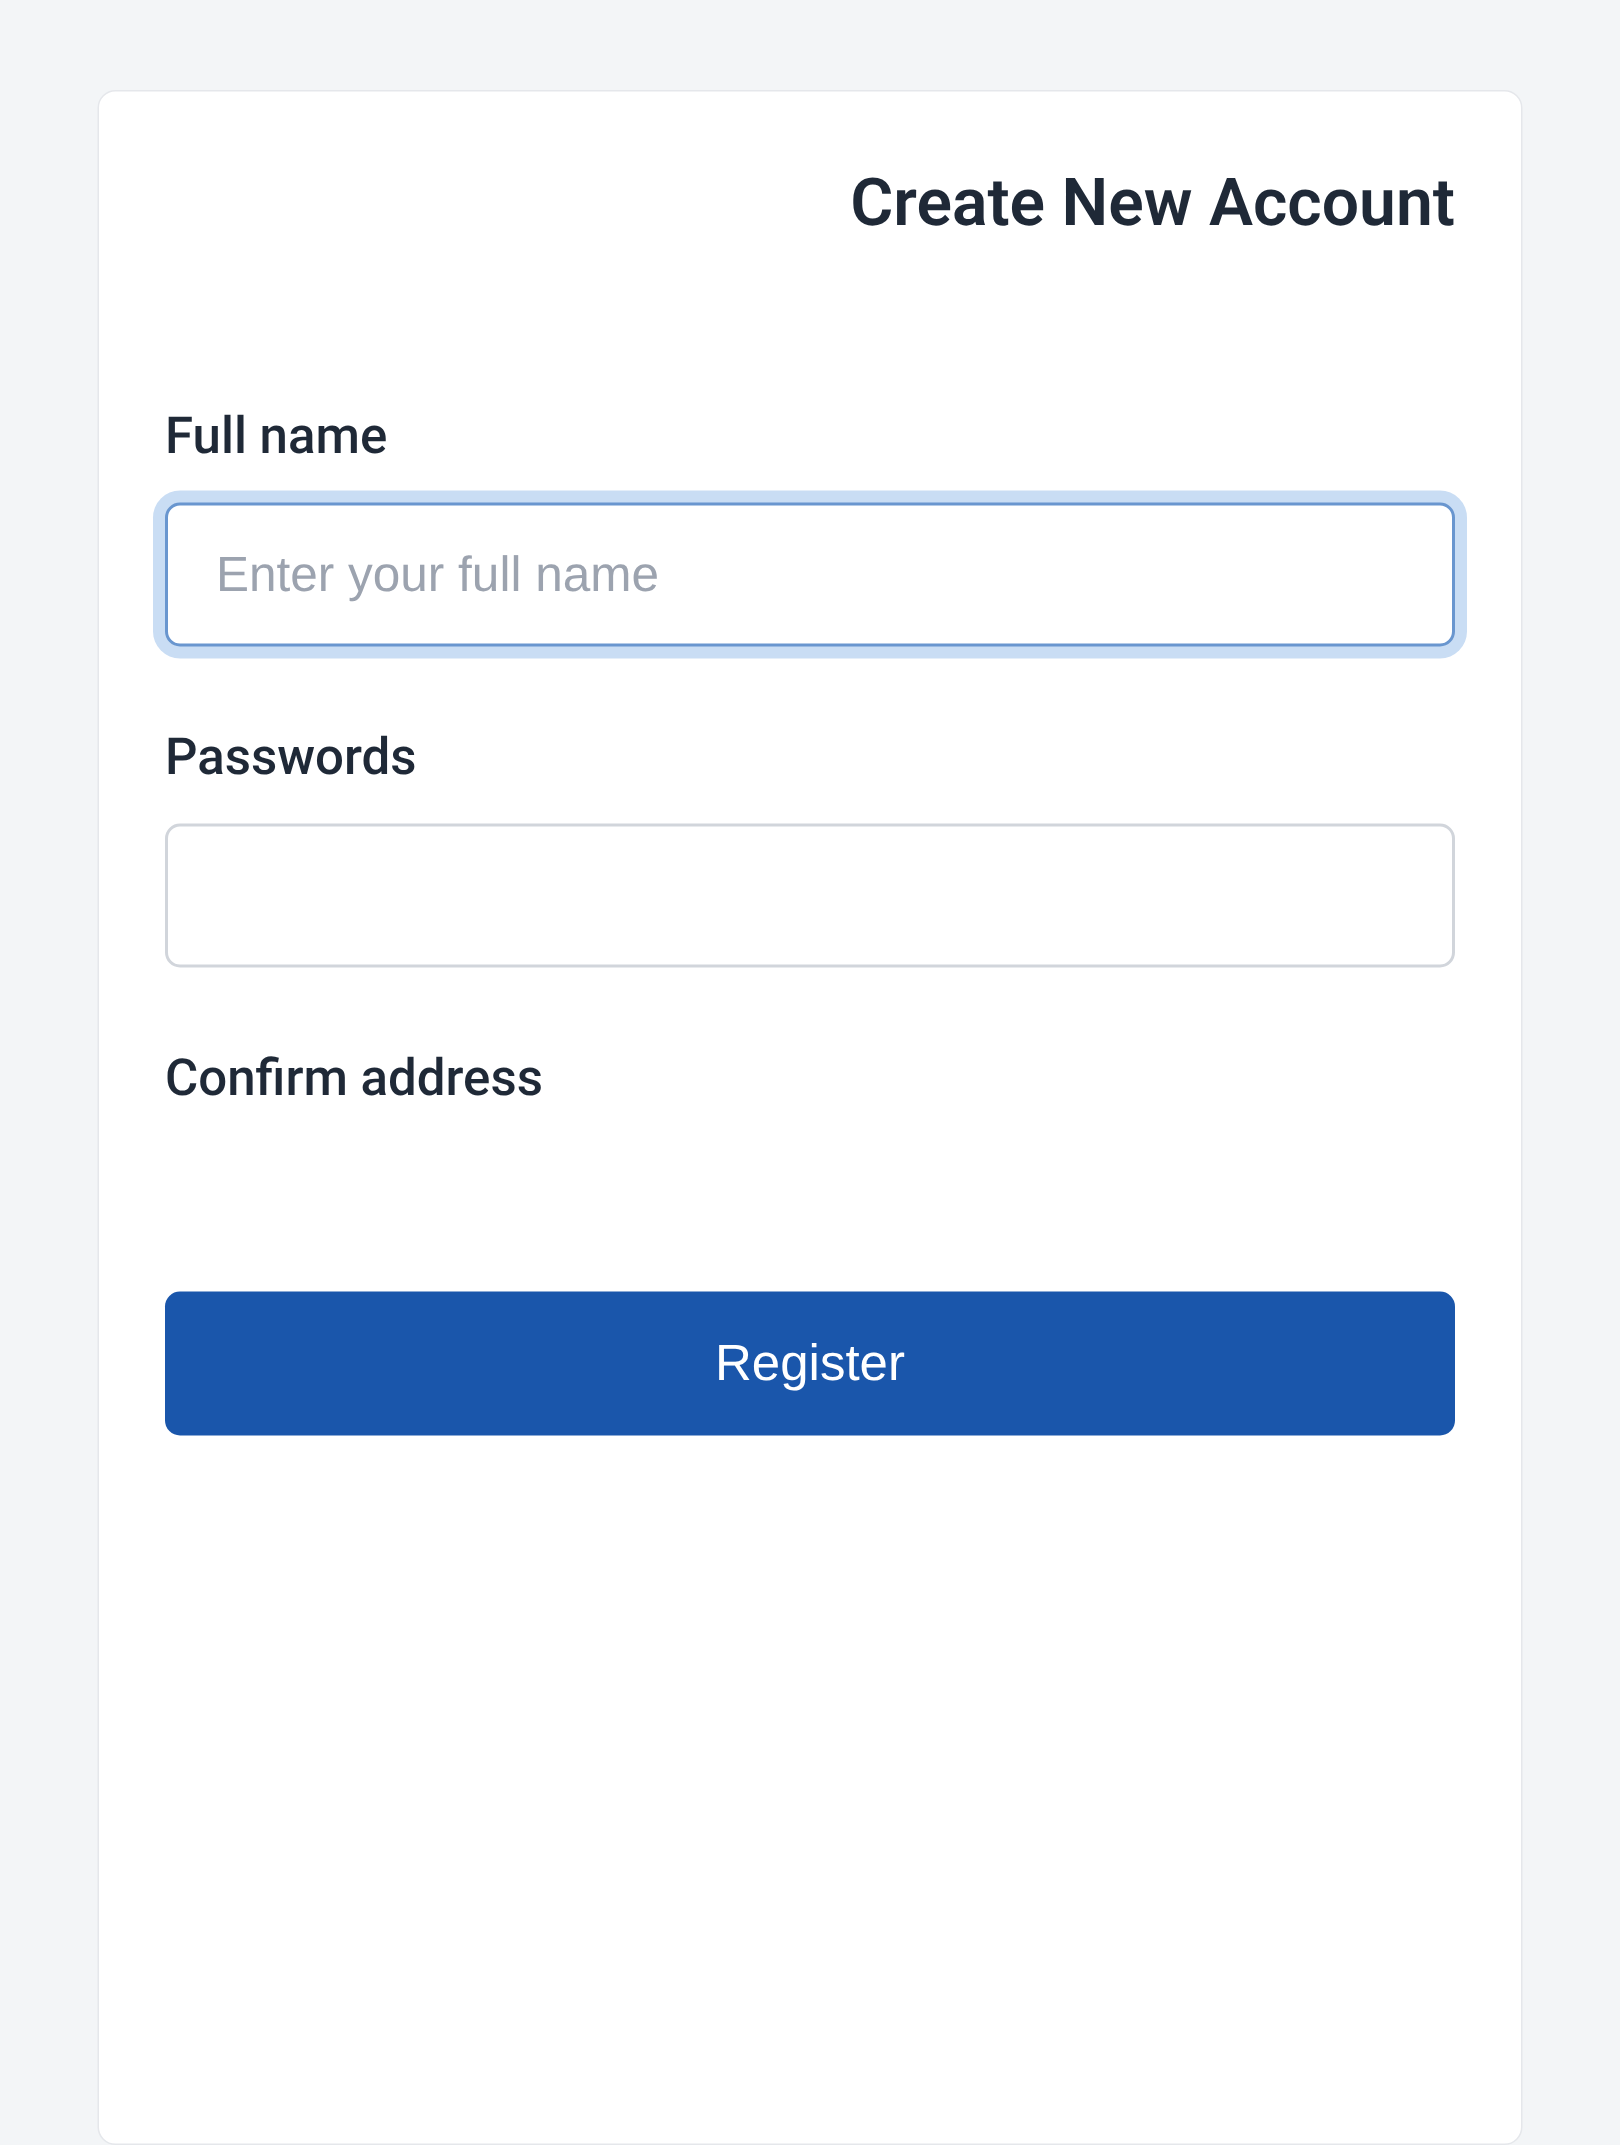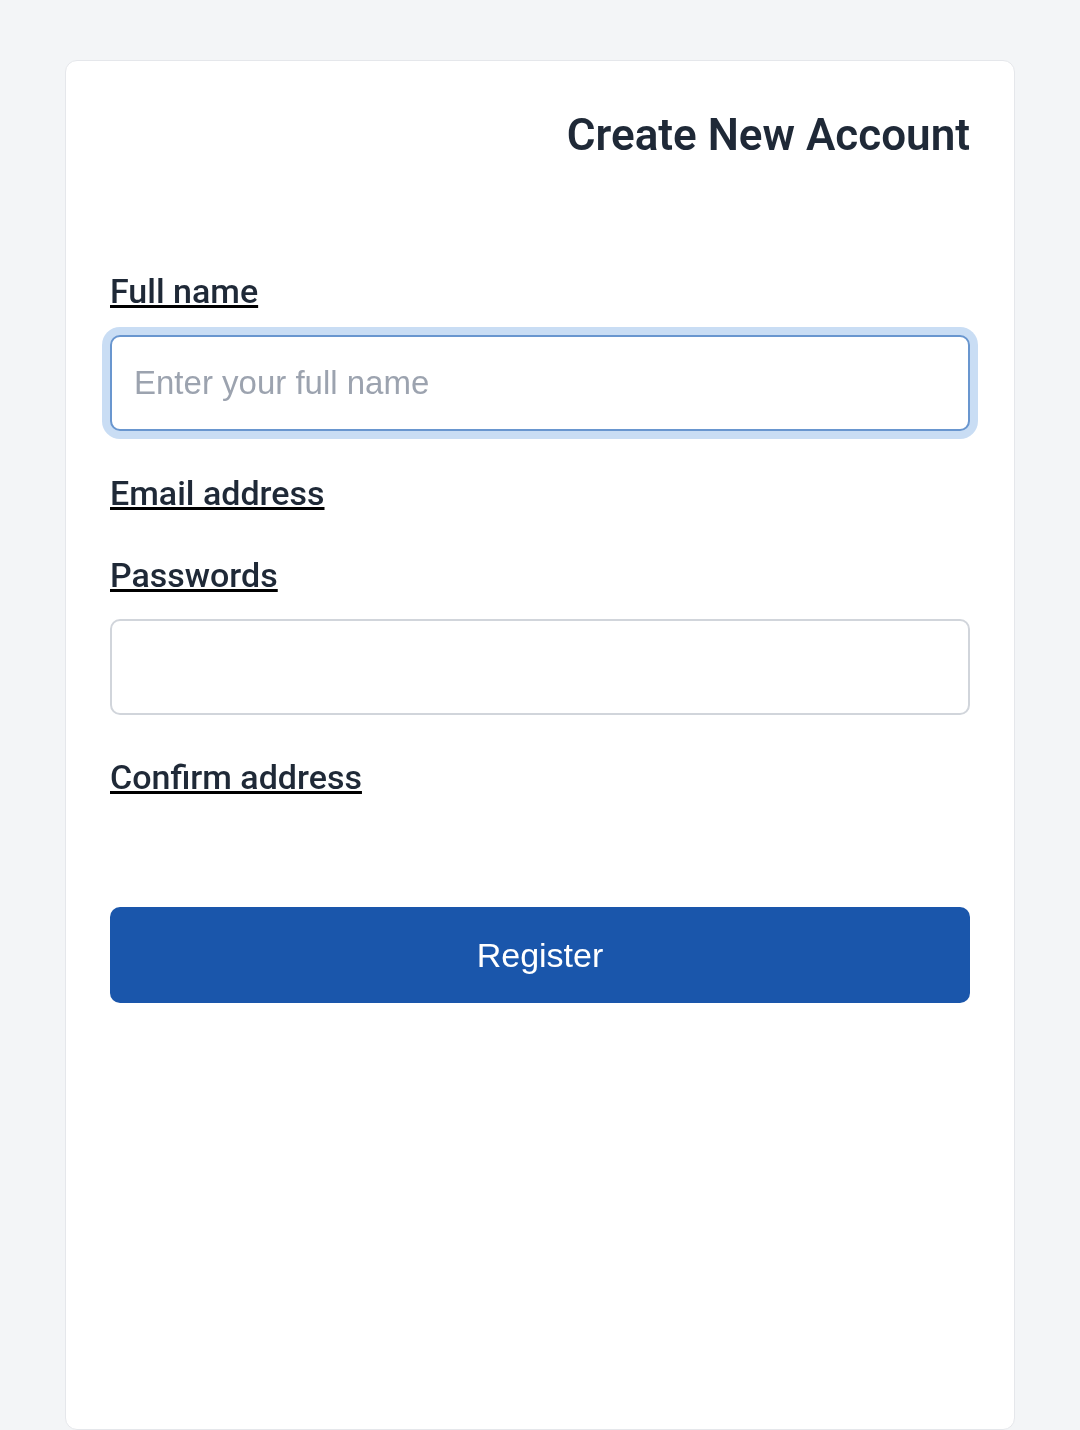--- a/index.html
+++ b/index.html
@@ -22,34 +22,33 @@
       height: 100%;
     }
     .title {
       text-align: right;
       font-size: 44px;
       font-weight: 600;
       color: #1f2937;
       margin-bottom: 110px;
     }
     .form-group {
-      margin-bottom: 42px;
-      text-decoration: underline;
+      margin-bottom: 54px;
     }
     .label {
       display: block;
       font-size: 34px;
       font-weight: 500;
       color: #1f2937;
       margin-bottom: 24px;
     }
     .input {
       width: 100%;
       height: 96px;
-      padding: 0 22px;
+      padding: 0 32px;
       font-size: 33px;
       border: 2px solid #d1d5db;
       border-radius: 10px;
       color: #111827;
       outline: none;
       background-color: #ffffff;
     }
     .input::placeholder {
       color: #9ca3af;
     }
@@ -75,21 +74,20 @@
 
 <div class="card">
   <h1 class="title">Create New Account</h1>
 
   <div class="form-group">
     <label class="label">Full name</label>
     <input type="text" class="input focused" autofocus="" placeholder="Enter your full name" style="">
   </div>
 
   <div class="form-group">
-    <label class="label">Email address</label>
   </div>
 
   <div class="form-group">
     <label class="label">Passwords</label>
     <input type="password" class="input" placeholder="" style="">
   </div>
 
   <div class="form-group">
     <label class="label">Confirm address</label>
   </div>

